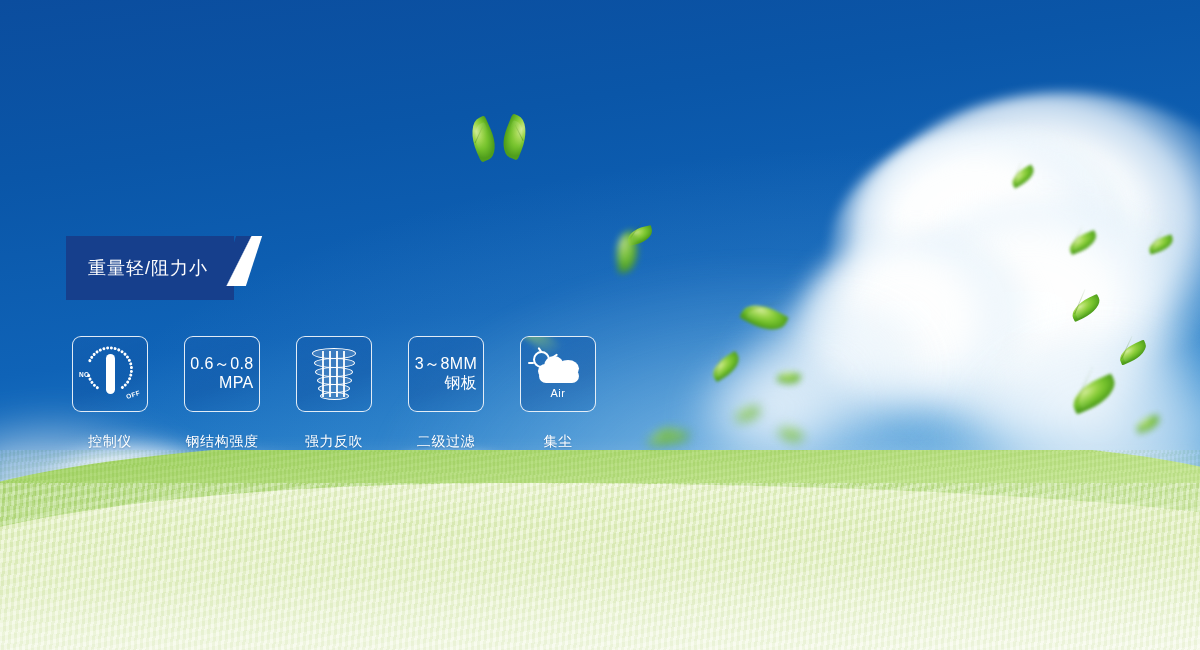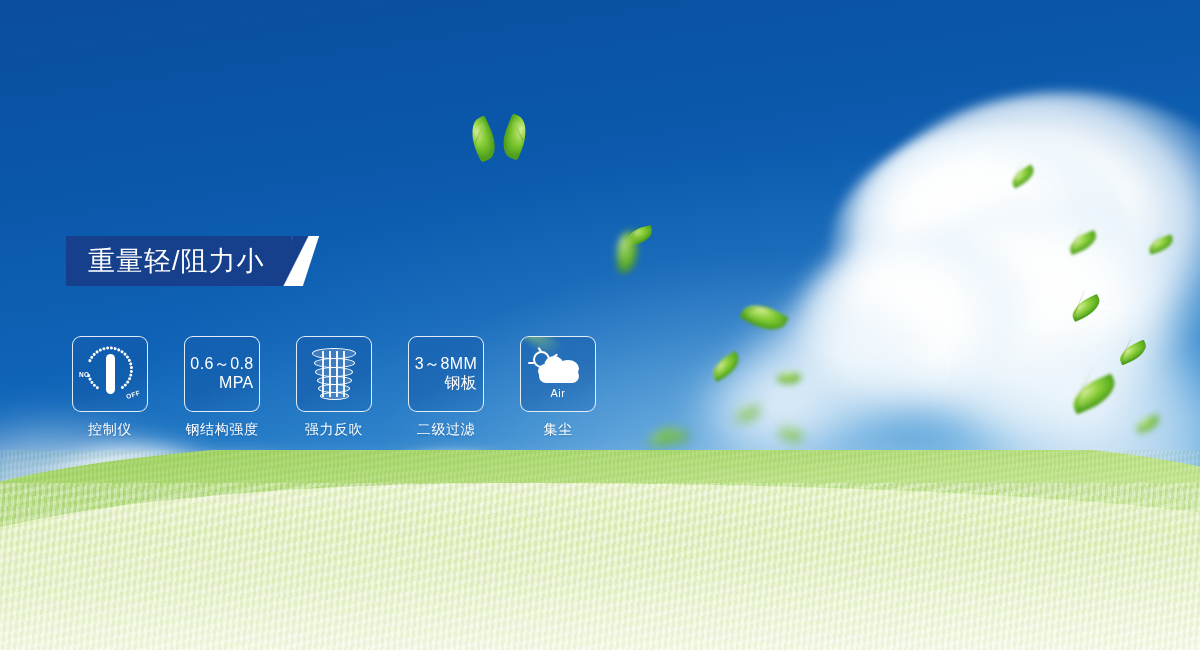--- a/index.html
+++ b/index.html
@@ -173,24 +173,24 @@
     white-space: nowrap;
   }
 
   .pill-row {
     position: absolute;
     left: 66px; top: 236px;
     display: flex;
     height: 50px;
   }
   .pill {
-    height: 50px;
+    height: 64px;
     display: flex;
     align-items: center;
-    font-size: 27px;
+    font-size: 18px;
     letter-spacing: 1px;
     white-space: nowrap;
   }
   .pill-a {
     background: #163f8c;
     color: #ffffff;
     padding: 0 26px 0 22px;
   }
   .pill-div {
     width: 26px;
@@ -226,21 +226,21 @@
     overflow: hidden;
   }
   .badge-text {
     font-size: 16px;
     line-height: 1.18;
     text-align: right;
     letter-spacing: .4px;
     white-space: pre-line;
   }
   .feature-label {
-    margin-top: 9px;
+    margin-top: 21px;
     text-align: center;
     font-size: 14px;
     color: #ffffff;
     letter-spacing: .6px;
     white-space: nowrap;
     text-shadow: 0 1px 2px rgba(0,40,90,.28);
   }
 
   
   .ico-gauge { width: 62px; height: 58px; position: relative; }

